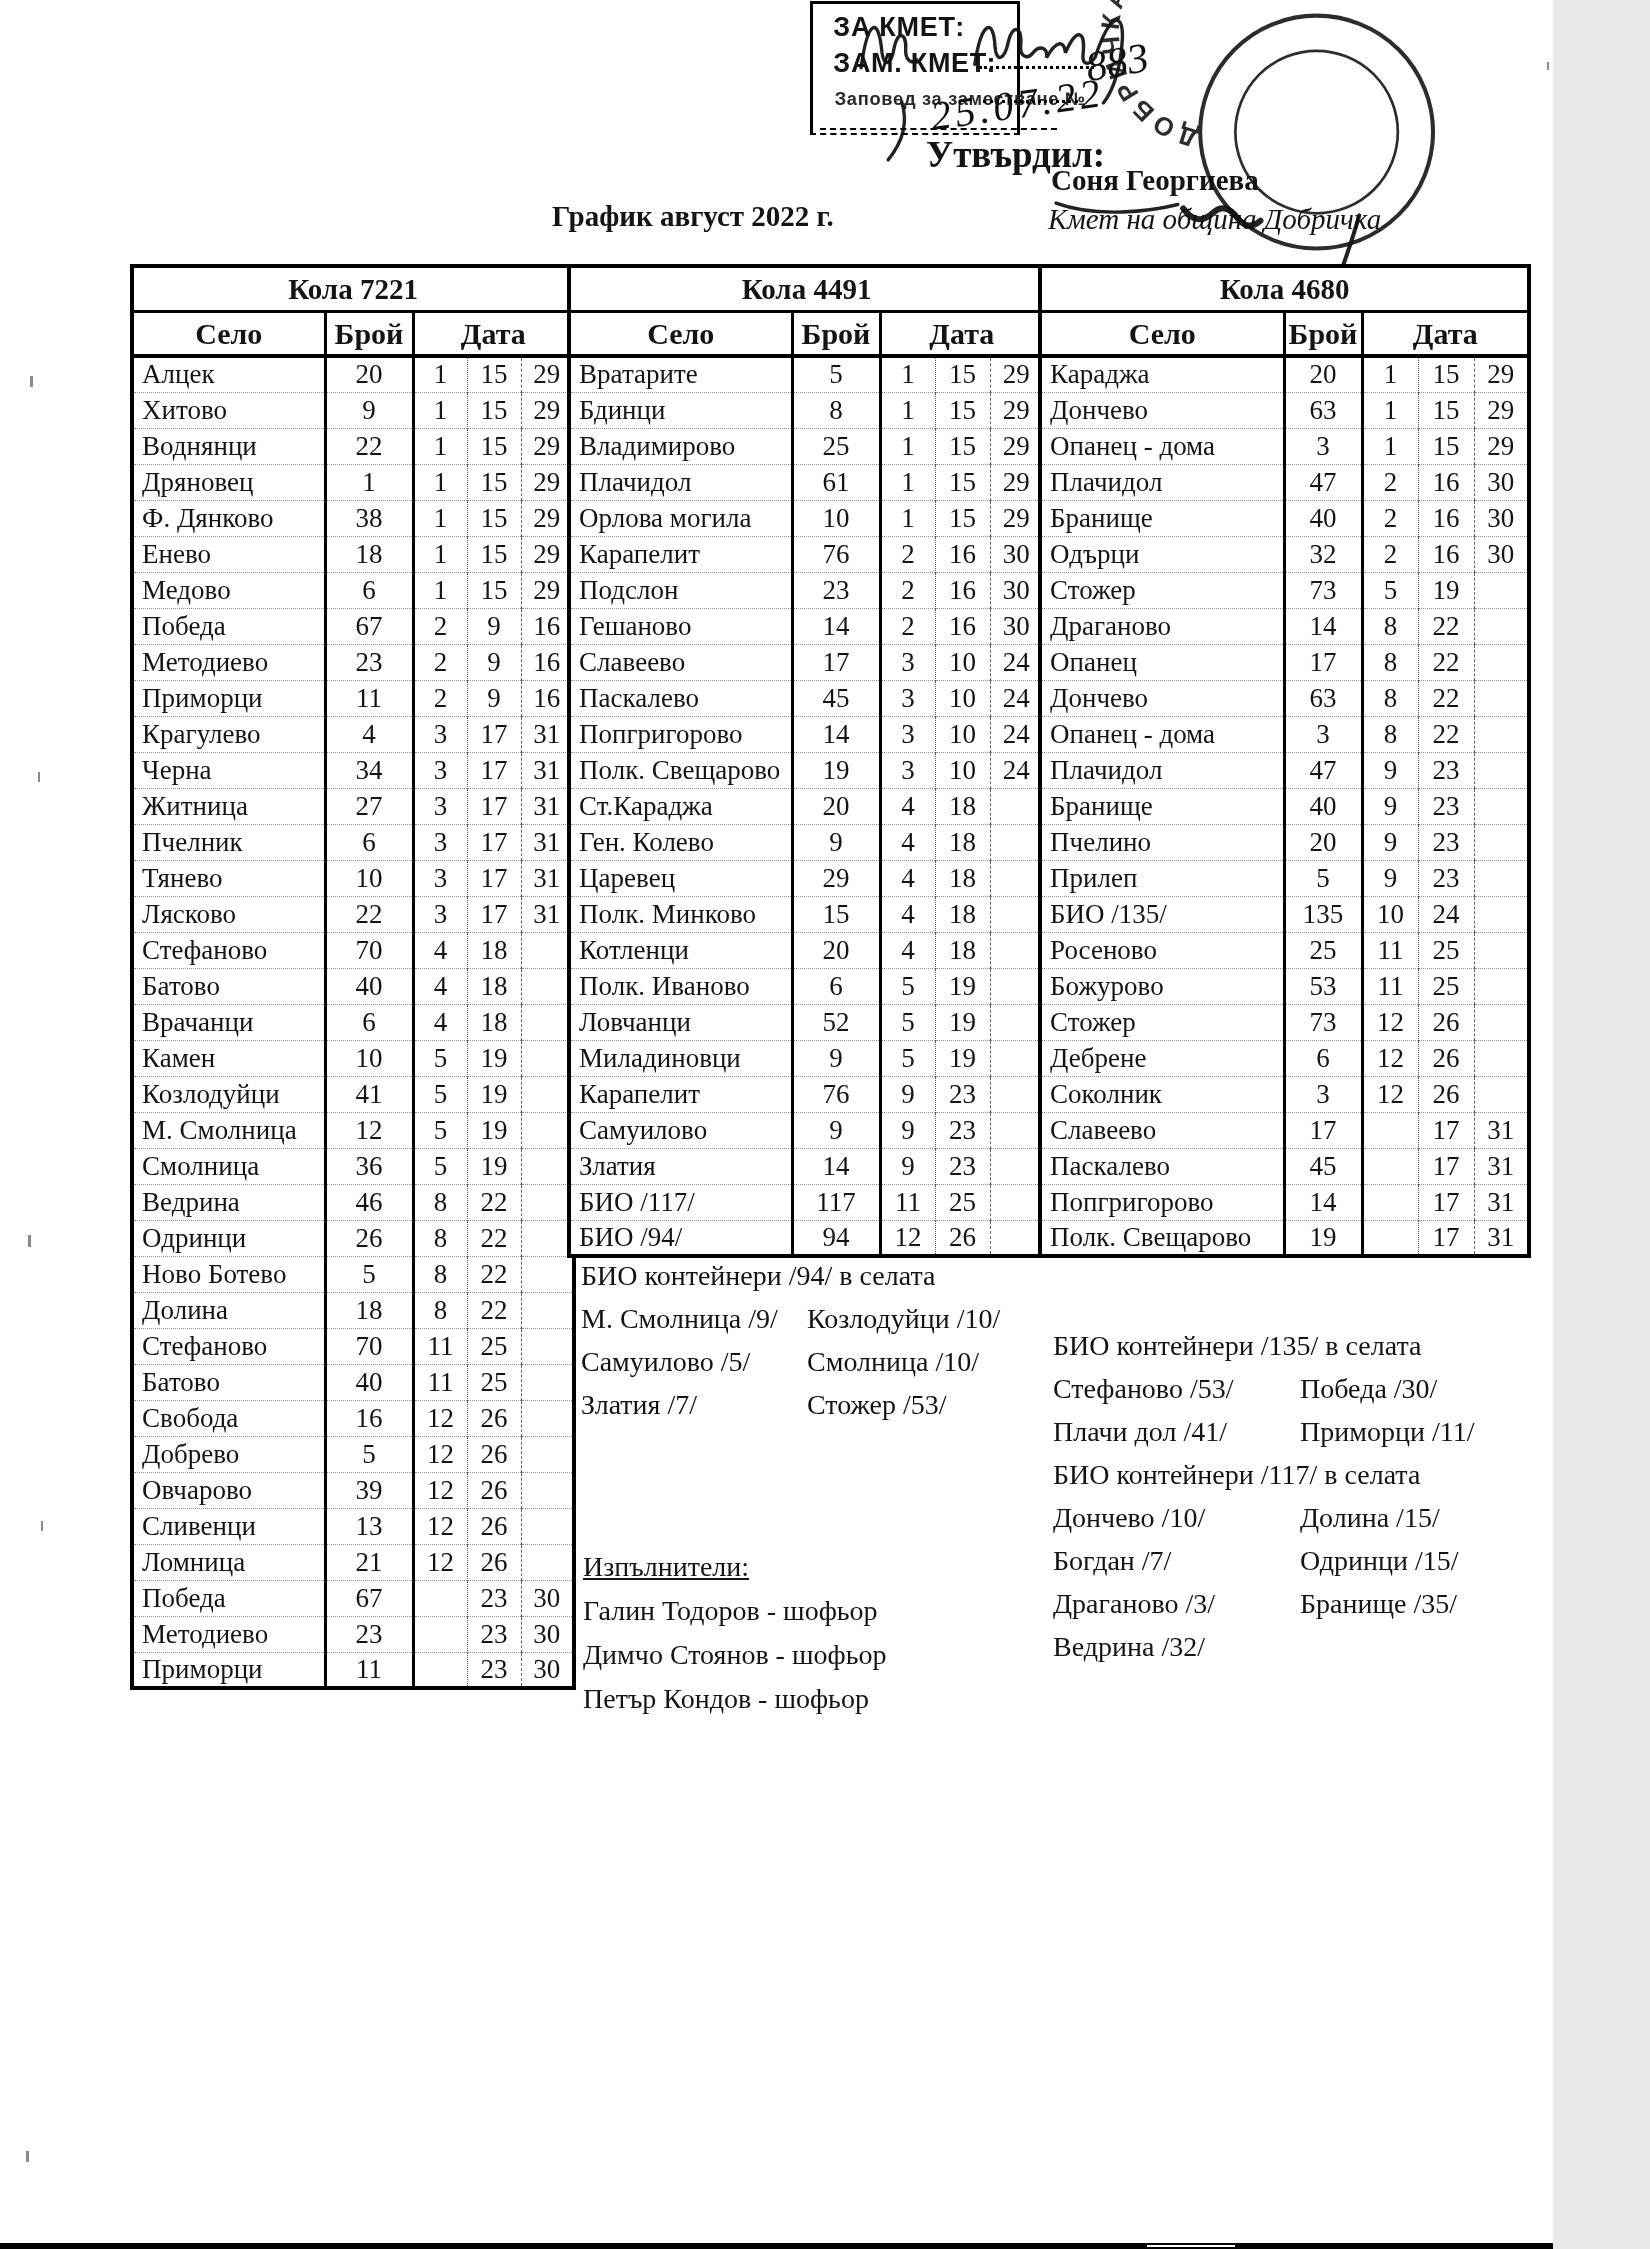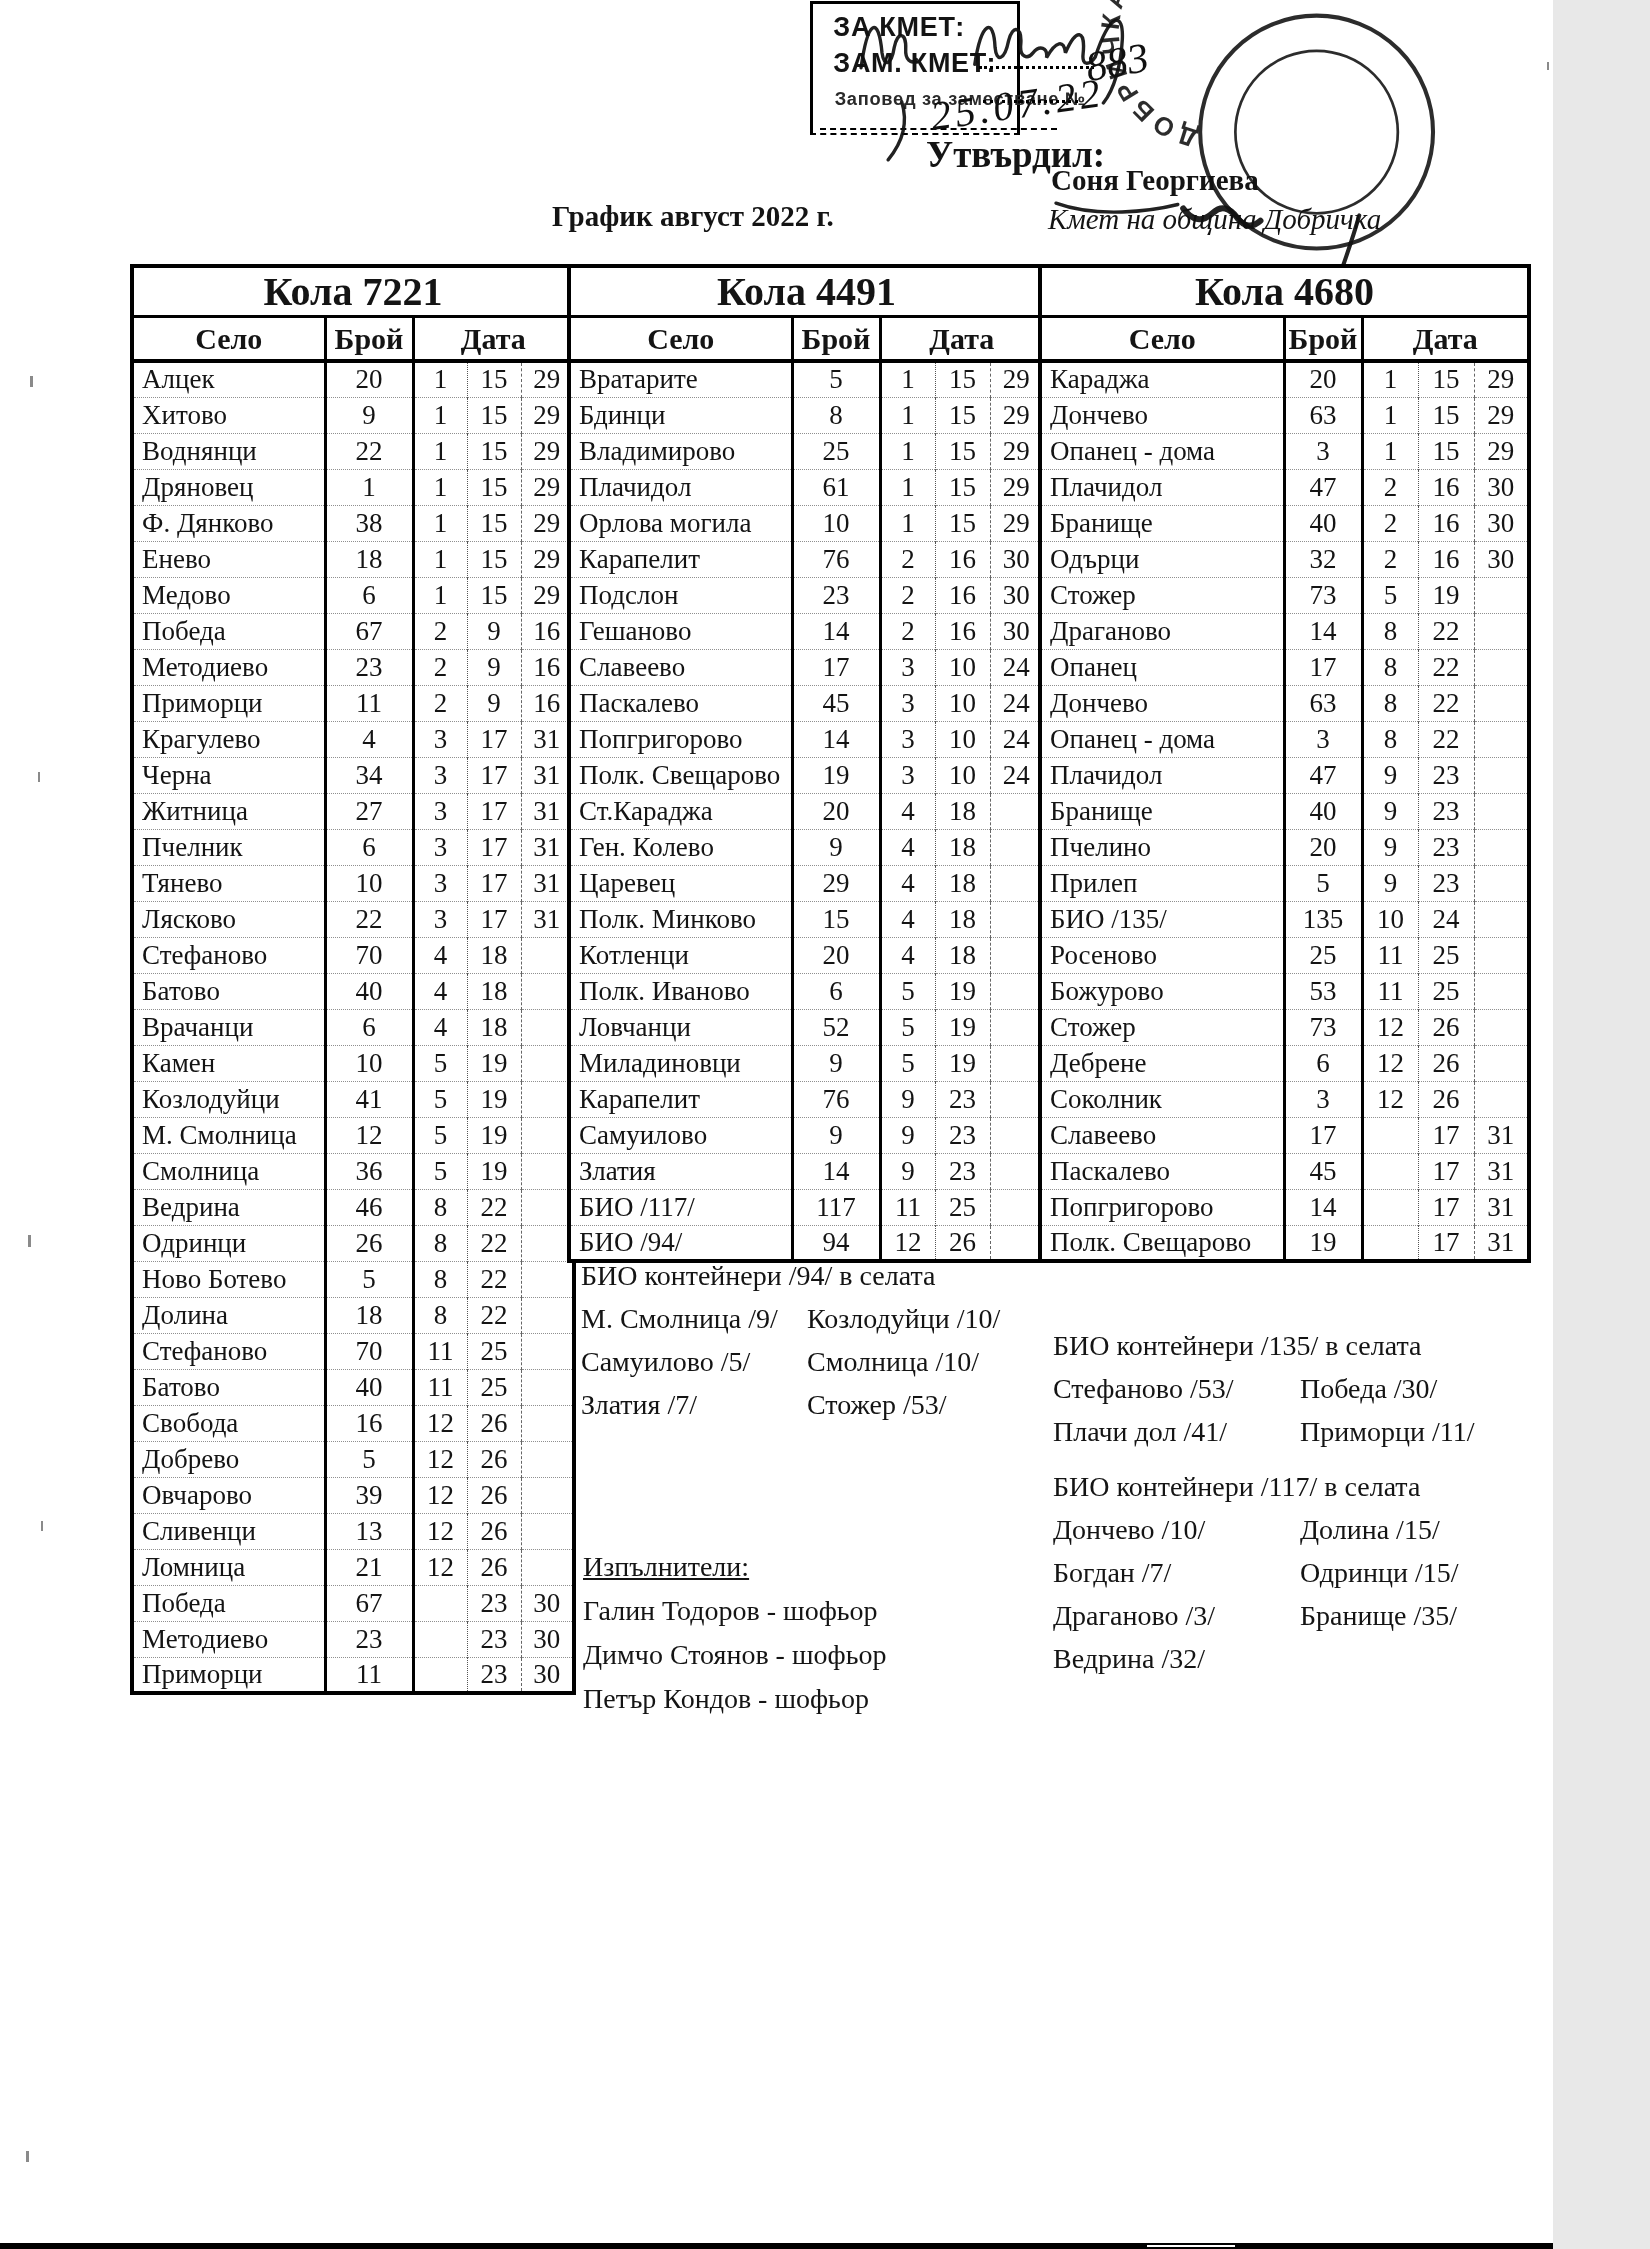--- a/index.html
+++ b/index.html
@@ -21,21 +21,21 @@
   .leader{position:absolute;border-bottom:3.4px dotted #000;height:0.7px;}
   .lead-a{left:979px;top:65px;width:115px;}
   .lead-b{left:983px;top:99px;width:95px;}
   .lead-c{left:820px;top:127px;width:237px;border-bottom-style:dashed;border-bottom-width:2.7px;}
 
   .hand-svg{position:absolute;left:0;top:0;pointer-events:none;}
 
   
   table.sect{position:absolute;border-collapse:collapse;table-layout:fixed;background:#fff;border:4.7px solid #000;}
   .sect th,.sect td{overflow:hidden;white-space:nowrap;padding:0;}
-  .sect tr.vehicle th{height:42px;font-size:40px;font-weight:bold;border-bottom:3.4px solid #000;}
+  .sect tr.vehicle th{height:42px;font-size:29px;font-weight:bold;border-bottom:3.4px solid #000;}
   .sect tr.cols th{height:41px;font-size:30px;font-weight:bold;text-align:center;border-bottom:4.7px solid #000;}
   .sect th.h-village,.sect td.c-village{border-right:3.4px solid #000;}
   .sect th.h-count,.sect td.c-count{border-right:3.4px solid #000;}
   .sect td{font-size:27px;}
   .sect td.c-village{padding-left:8.1px;text-align:left;}
   .sect td.c-count{text-align:center;}
   .sect td.c-d1,.sect td.c-d2,.sect td.c-d3{text-align:center;}
   .sect td.c-d1{border-right:1.4px dotted #555;}
   .sect td.c-d2{border-right:1.4px dashed #666;}
   .sect tbody tr{border-bottom:1.4px dotted #8f8f8f;}
@@ -48,21 +48,21 @@
 
   
   .notes{position:absolute;font-size:28px;line-height:43px;}
   .notes-94{left:581px;top:1254px;width:460px;}
   .notes-right{left:1053px;top:1324px;width:474px;}
   .note-title{font-size:28px;white-space:nowrap;}
   .note-row{display:flex;}
   .note-row .note-item:first-child{width:247px;flex:none;}
   .notes-94 .note-row .note-item:first-child{width:226px;}
   .note-item{white-space:nowrap;}
-  .gap-before{margin-top:12px;}
+  .gap-before{margin-top:0;}
 
   .executors{position:absolute;left:583px;top:1545px;font-size:28px;line-height:44px;}
   .executors .exec-title{font-weight:normal;text-decoration:underline;}
   .exec-name{white-space:nowrap;}
 
   
   .scanbar{position:absolute;left:0;bottom:0;width:1651px;height:7.4px;background:#000;}
   .scanbar-gap{position:absolute;right:318px;bottom:2.7px;width:88px;height:2.7px;background:#fff;}
   .speck{position:absolute;background:#8a8a8a;}
 </style>

